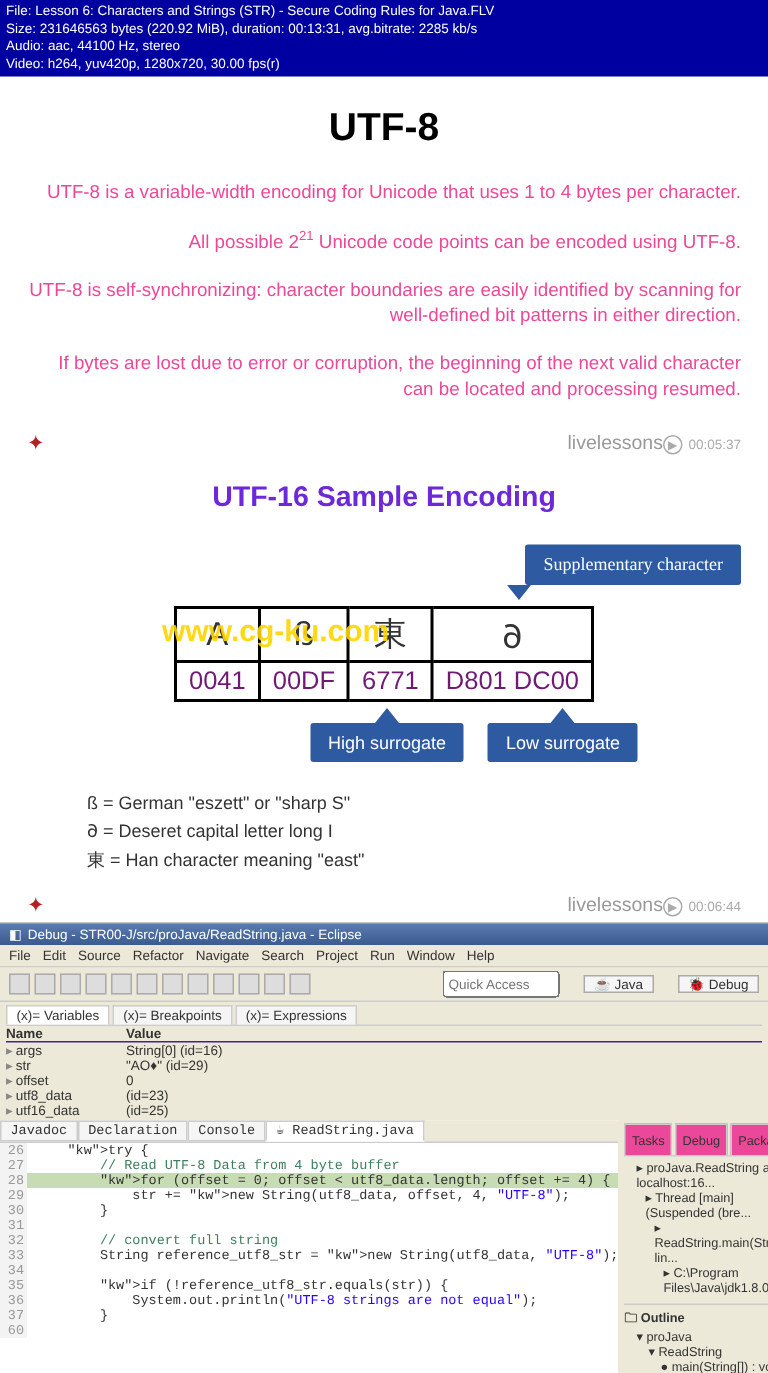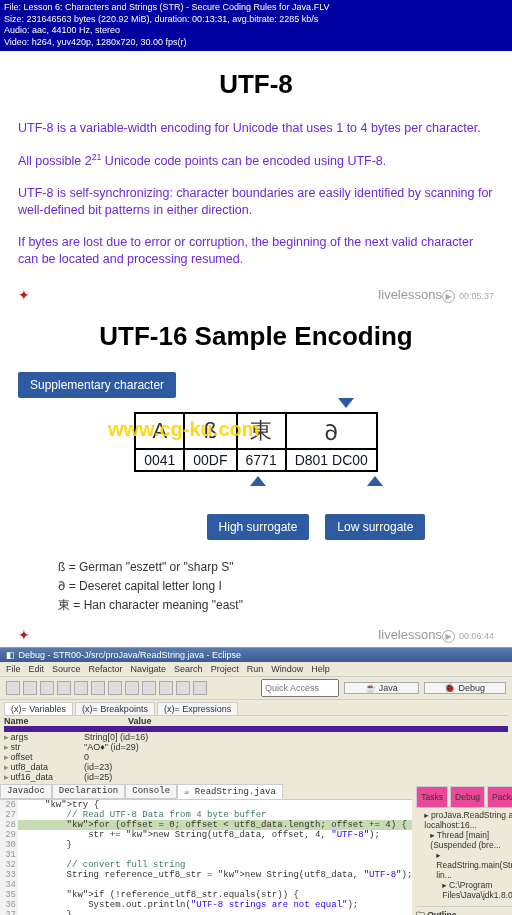--- a/index.html
+++ b/index.html
@@ -1,61 +1,61 @@
 <!DOCTYPE html>
 <html><head>
 <meta charset="utf-8">
 <style>
 body { margin:0; padding:0; font-family:Arial,Helvetica,sans-serif; font-size:12px; color:#333; background:#fff; width:512px; }
 .meta { background:#0000a0; color:#fff; padding:2px 4px; font-size:9px; font-family:Arial,sans-serif; line-height:1.3; }
 .slide1 { padding:10px 18px 4px 18px; }
 .slide1 h1 { text-align:center; font-size:26px; font-weight:bold; margin:8px 0 20px 0; color:#000; }
-.slide1 p { font-size:12.5px; line-height:1.4; margin:0 0 14px 0; color:#6d28d9; }
+.slide1 p { font-size:12.5px; line-height:1.4; margin:0 0 14px 0; color:#ec4899;text-align:right; }
 .slidefoot { display:flex; align-items:center; justify-content:space-between; padding:0 18px 4px 18px; }
 .logo-red { color:#b22222; font-size:14px; }
 .ll { color:#999; font-size:13px; }
 .ll .arrow { display:inline-block; width:11px; height:11px; border:1px solid #aaa; border-radius:50%; font-size:8px; text-align:center; line-height:11px; color:#aaa; }
 .time { font-size:9px; color:#aaa; margin-left:4px; }
 .slide2 { padding:6px 18px 4px 18px; }
-.slide2 h2 { text-align:center; font-size:26px; font-weight:bold; margin:8px 0 20px 0; color:#000000; }
+.slide2 h2 { text-align:center; font-size:19px; font-weight:bold; margin:8px 0 20px 0; color:#6d28d9; }
 .callout { background:#2d5aa0; color:#fff; padding:6px 12px; font-size:12px; border-radius:2px; display:inline-block; }
-.co-top { text-align:left; margin-bottom:4px; }
+.co-top { text-align:right; margin-bottom:4px;font-family:Liberation Serif, serif; }
 .arrow-down { width:0; height:0; border-left:8px solid transparent; border-right:8px solid transparent; border-top:10px solid #2d5aa0; margin:0 auto; }
 .enc-table { border-collapse:collapse; margin:0 auto; }
 .enc-table td { border:2px solid #000; text-align:center; padding:2px 8px; font-size:20px; }
 .enc-table .ch { font-size:22px; font-weight:normal; height:28px; }
-.enc-table .hex { color:#0f172a; font-size:14px; }
+.enc-table .hex { color:#701a75; font-size:17px; }
 .co-bot { text-align:center; margin-top:4px; display:flex; justify-content:center; gap:16px; }
-.co-bot .col { display:flex; flex-direction:column; align-items:center;gap:28px; }
+.co-bot .col { display:flex; flex-direction:column; align-items:center; }
 .arrow-up { width:0; height:0; border-left:8px solid transparent; border-right:8px solid transparent; border-bottom:10px solid #2d5aa0; margin:0 auto; }
 .watermark { position:absolute; color:#ffd400; font-size:20px; font-weight:bold; opacity:0.9; pointer-events:none; }
 .enc-wrap { position:relative; display:flex; justify-content:center; }
 .defs { margin:18px 0 8px 40px; font-size:12px; line-height:1.6; }
 .eclipse { font-size:9px; background:#ece9d8; border-top:1px solid #999; }
 .ecl-title { background:linear-gradient(#5a7bb0,#3a5a90); color:#fff; padding:2px 6px; display:flex; align-items:center; gap:4px; }
 .ecl-menu { background:#ece9d8; padding:2px 6px; border-bottom:1px solid #ccc; display:flex; gap:8px; color:#333; }
 .ecl-tool { background:#ece9d8; padding:2px 6px; border-bottom:1px solid #ccc; display:flex; justify-content:space-between; align-items:center; }
 .ecl-tool .icons { display:flex; gap:3px; }
 .ecl-tool .ic { width:12px; height:12px; background:#ddd; border:1px solid #aaa; }
-.qa { display:flex; gap:5px; align-items:center; }
+.qa { display:flex; gap:16px; align-items:center; }
 .qa input { font-size:9px; width:70px; height:12px; }
-.persp { display:inline-block; border:1px solid #aaa; padding:0 20px; background:#f5f5f5; }
+.persp { display:inline-block; border:1px solid #aaa; padding:0 6px; background:#f5f5f5; }
 .ecl-right { width:150px; }
 .vars { padding:2px 4px; }
 .vars-tabs { display:flex; gap:2px; border-bottom:1px solid #ccc; }
 .vtab { padding:1px 6px; background:#f5f5f5; border:1px solid #ccc; border-bottom:none;text-align:right; }
 .vtab.active { background:#fff; }
-.vars-head { display:flex; font-weight:bold; border-bottom:6px solid #4c1d95;gap:44px; }
+.vars-head { display:flex; font-weight:bold; border-bottom:1px solid #4c1d95; }
 .vars-head span:first-child { width:80px; }
 .vrow { display:flex; }
 .vrow span:first-child { width:80px; }
 .tree-ic { color:#888; margin-right:2px; }
 .mid { display:flex; }
 .editor { flex:1; background:#fff; font-family:'Courier New',monospace; font-size:9px; }
-.ed-tabs { display:flex; border-bottom:1px solid #ccc; background:#ece9d8; }
+.ed-tabs { display:flex; border-bottom:1px solid #ccc; background:#ece9d8;align-items:flex-end; }
 .etab { padding:1px 6px; border:1px solid #ccc; background:#f5f5f5; }
 .etab.active { background:#fff; border-bottom:1px solid #fff; }
 .gutter { display:inline-block; width:16px; text-align:right; color:#999; background:#f3f3f3; padding-right:2px; }
 .ln { white-space:pre; }
 .hl { background:#c8dcb4; }
 .str { color:#2a00ff; }
 .cm { color:#3f7f5f; }
 .right-panel { padding:2px 4px; font-size:8.5px; }
 .rp-tabs { display:flex; gap:2px; border-bottom:1px solid #ccc; margin-bottom:2px; }
 .rtab { padding:5px 4px; background:#ec4899; border:1px solid #ccc; border-bottom:none; }

